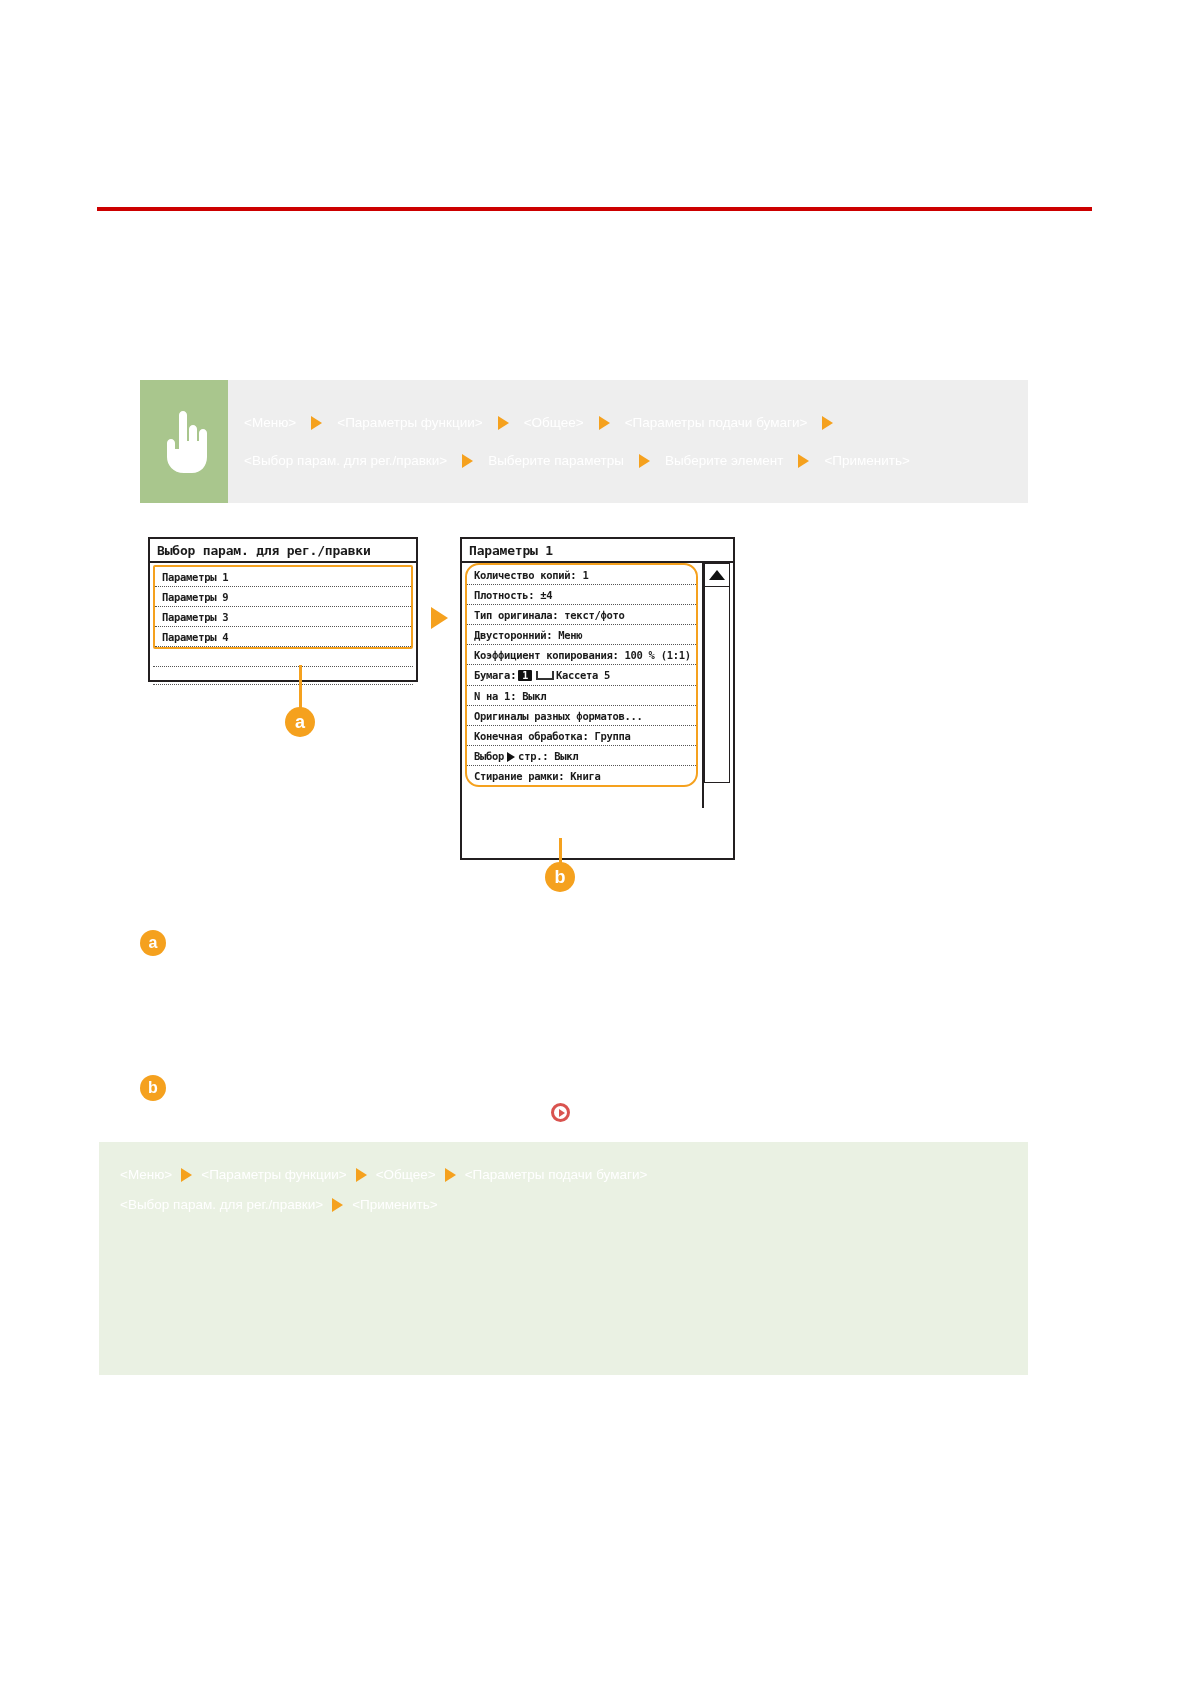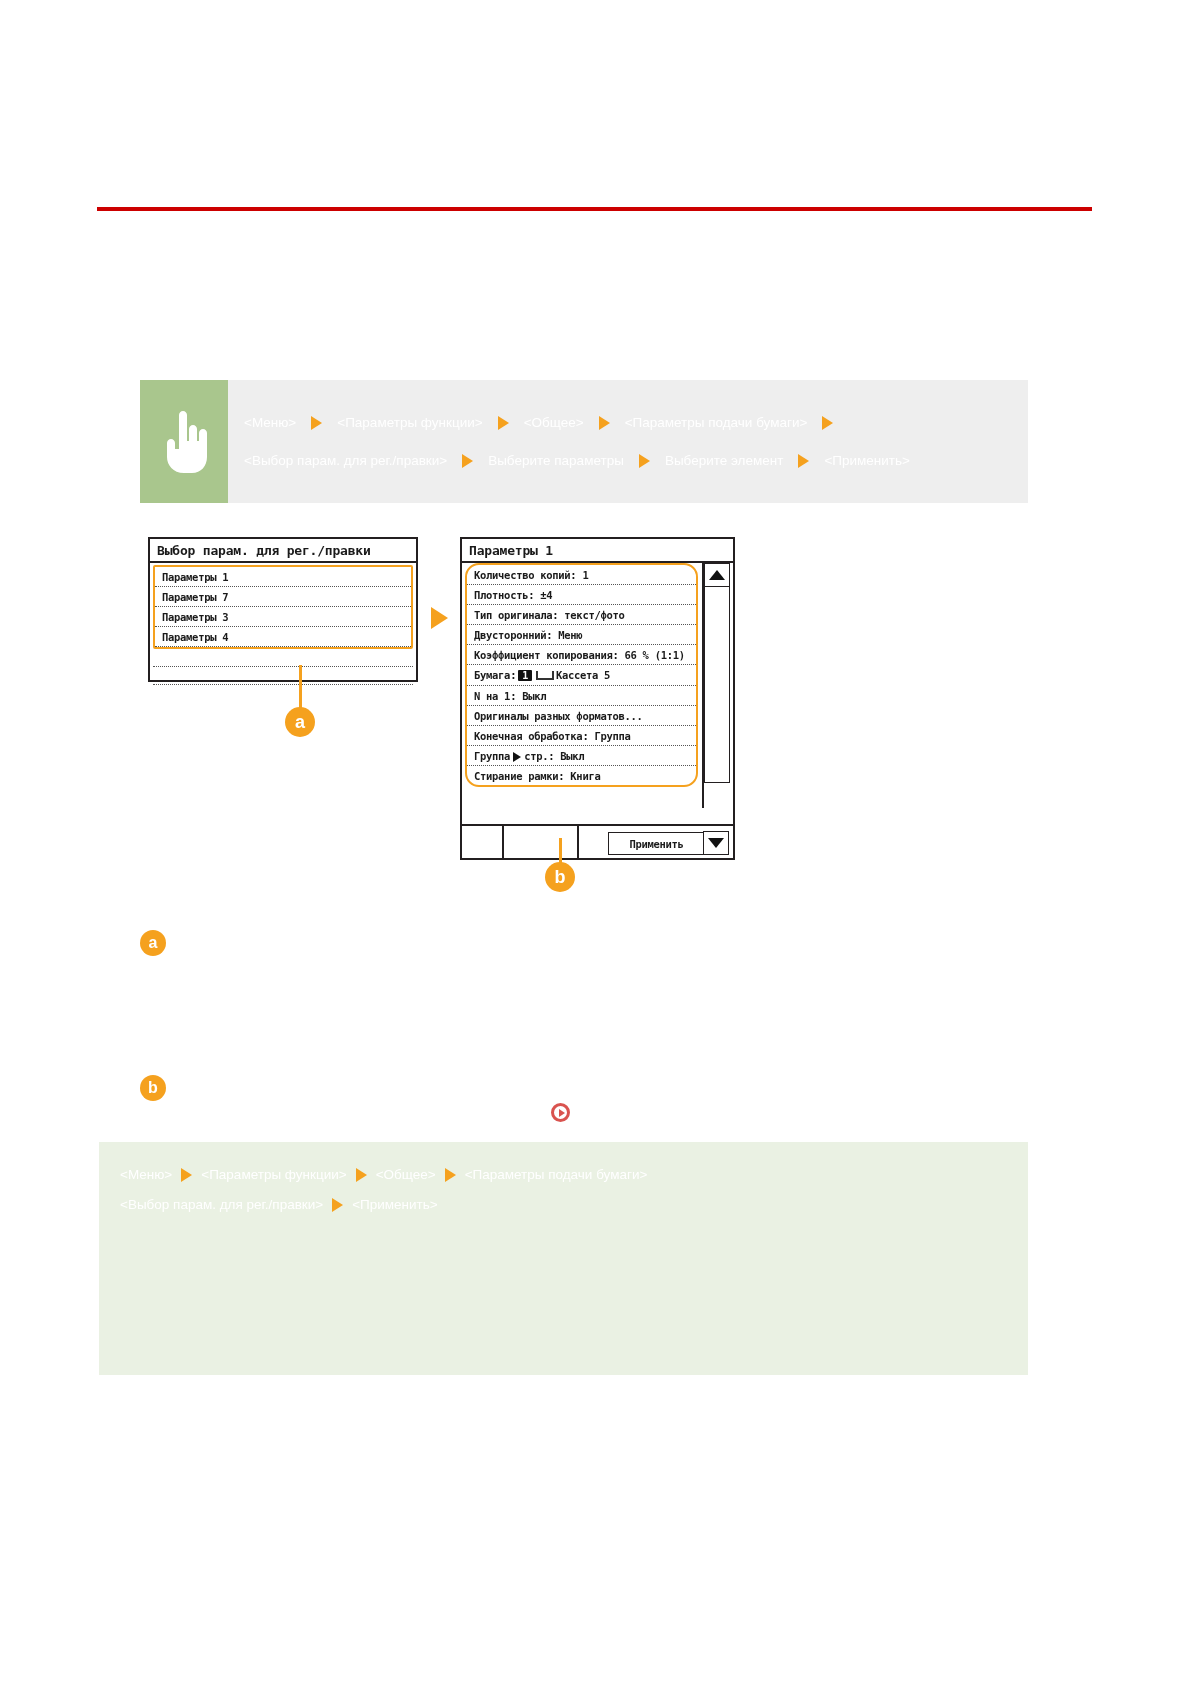--- a/index.html
+++ b/index.html
@@ -252,21 +252,21 @@
     <span class="seg">&lt;Применить&gt;</span>
   </div>
 
   <div class="screens">
 
     <div class="screen screen-left">
       <div class="scr-title">Выбор парам. для рег./правки</div>
       <div class="scr-body">
         <div class="hl-box">
           <div class="scr-row">Параметры 1</div>
-          <div class="scr-row">Параметры 7</div>
+          <div class="scr-row">Параметры 9</div>
           <div class="scr-row">Параметры 3</div>
           <div class="scr-row plain">Параметры 4</div>
         </div>
         <div class="left-empty">
           <div class="erow"></div>
           <div class="erow last"></div>
         </div>
       </div>
     </div>
 
@@ -274,47 +274,39 @@
 
     <div class="screen screen-right">
       <div class="scr-title">Параметры 1</div>
       <div class="scr-body" style="position:relative;height:285px;">
 
         <div class="rs-list">
           <div class="scr-row">Количество копий: 1</div>
           <div class="scr-row">Плотность: ±4</div>
           <div class="scr-row">Тип оригинала: текст/фото</div>
           <div class="scr-row">Двусторонний: Меню</div>
-          <div class="scr-row">Коэффициент копирования: 66 % (1:1)</div>
+          <div class="scr-row">Коэффициент копирования: 100 % (1:1)</div>
           <div class="scr-row">
             <span>Бумага:</span><span class="paper-badge">1</span><span class="tray-glyph"></span><span>Кассета 5</span>
           </div>
           <div class="scr-row">N на 1: Выкл</div>
           <div class="scr-row">Оригиналы разных форматов...</div>
           <div class="scr-row">Конечная обработка: Группа</div>
           <div class="scr-row">
-            <span>Группа</span><span class="inline-tri"></span><span>стр.: Выкл</span>
+            <span>Выбор</span><span class="inline-tri"></span><span>стр.: Выкл</span>
           </div>
           <div class="scr-row">Стирание рамки: Книга</div>
         </div>
 
         <div class="rs-scroll">
           <div class="sb-arrow sb-up"></div>
           <div class="sb-track"></div>
         </div>
       </div>
 
-      <div class="rs-bottom">
-        <div class="bottom-div"></div>
-        <div class="bottom-div2"></div>
-        <div class="apply-btn">Применить</div>
-        <div class="bottom-dn">
-          <div class="sb-arrow sb-down"></div>
-        </div>
-      </div>
     </div>
   </div>
 
   <div class="leader leader-a"></div>
   <div class="callout badge-a">a</div>
   <div class="leader leader-b"></div>
   <div class="callout badge-b">b</div>
 
   <div class="body-badge bb-a">a</div>
   <div class="body-text" style="left:185px;top:960px;width:840px;">Параметры, которые требуется зарегистрировать или изменить</div>

